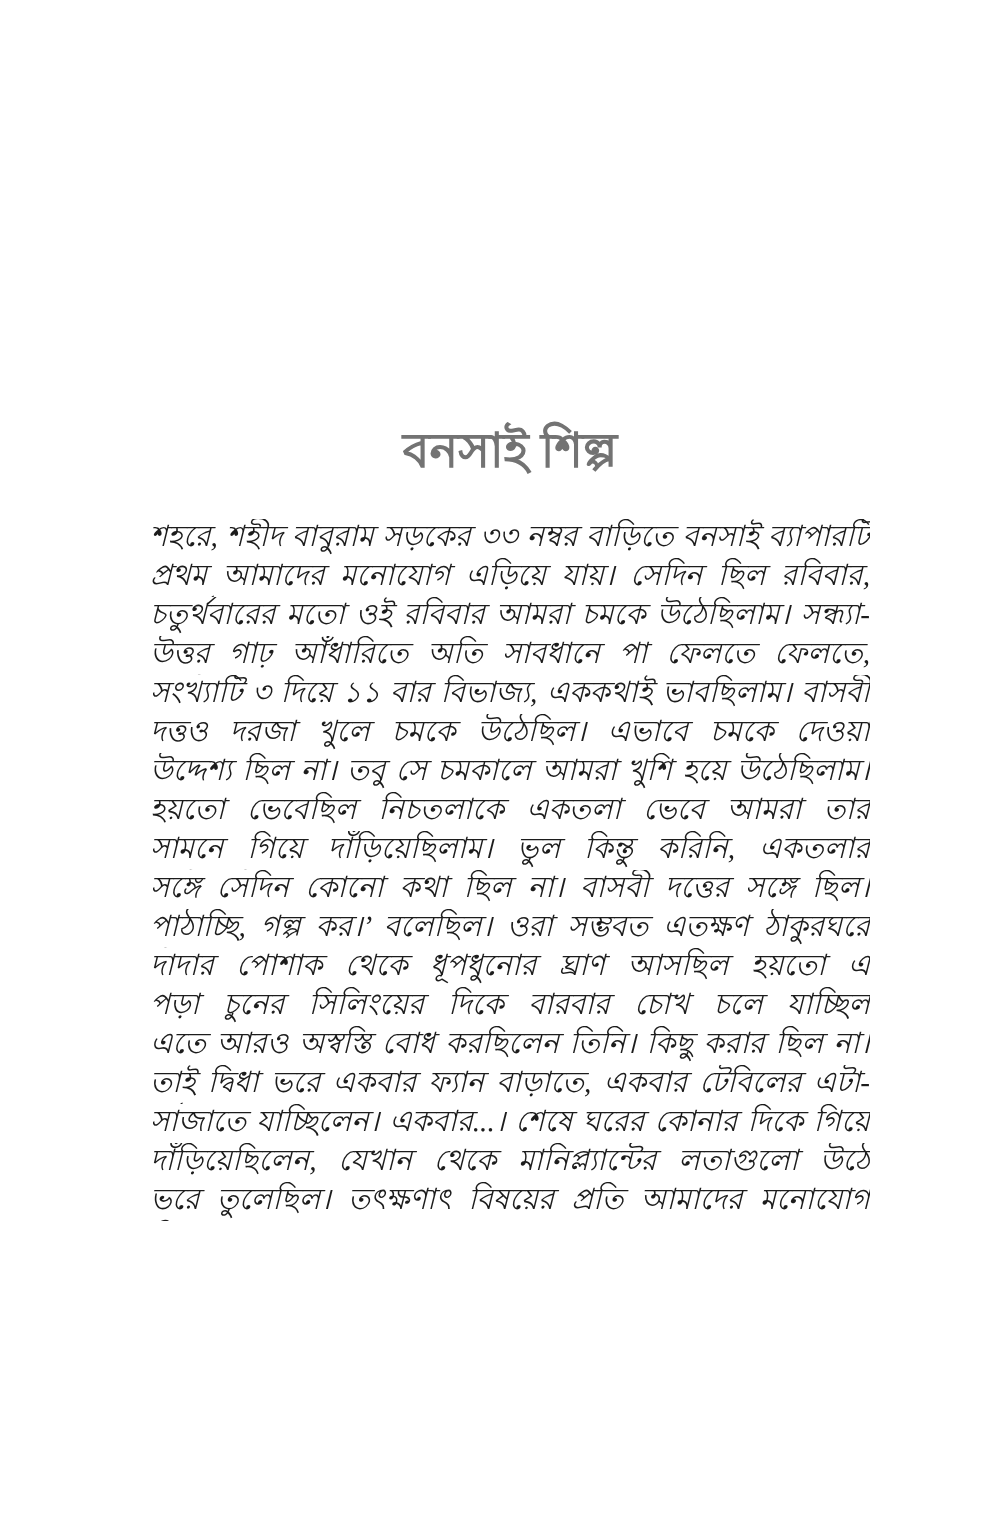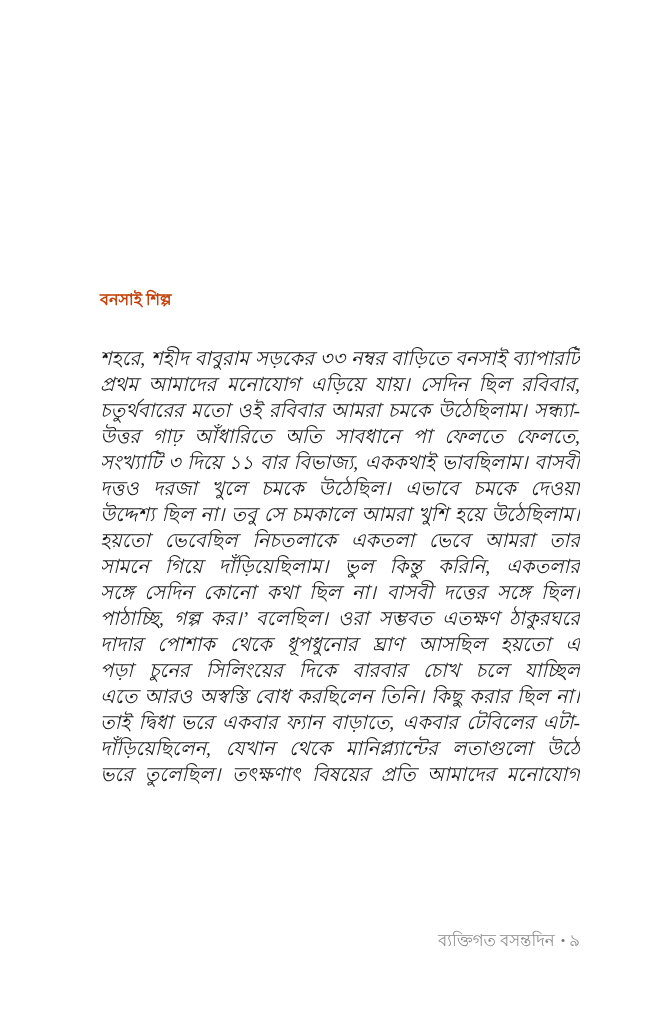--- a/index.html
+++ b/index.html
@@ -20,25 +20,26 @@
     inset: 0;
     background: #ffffff;
   }
   .text-block {
     position: absolute;
     left: 100px;
     top: 284px;
     width: 480px;
   }
   .chapter-title {
+    text-align: center;
     font-weight: bold;
-    font-size: 16px;
+    font-size: 32px;
     line-height: 32px;
     margin: 0 0 30px 0;
-    color: #c2410c;
+    color: #737373;
   }
   .body-lines {
     font-size: 19.5px;
   }
   .line {
     text-align: justify;
     text-align-last: justify;
     -moz-text-align-last: justify;
     line-height: 25.9px;
     max-height: 26px;
@@ -84,23 +85,21 @@
       <div class="line">দত্তও দরজা খুলে চমকে উঠেছিল। এভাবে চমকে দেওয়া আমাদের</div>
       <div class="line">উদ্দেশ্য ছিল না। তবু সে চমকালে আমরা খুশি হয়ে উঠেছিলাম। সে</div>
       <div class="line">হয়তো ভেবেছিল নিচতলাকে একতলা ভেবে আমরা তার দরজার</div>
       <div class="line">সামনে গিয়ে দাঁড়িয়েছিলাম। ভুল কিন্তু করিনি, একতলার অমিত্রাদির</div>
       <div class="line">সঙ্গে সেদিন কোনো কথা ছিল না। বাসবী দত্তের সঙ্গে ছিল। বসবার</div>
       <div class="line">পাঠাচ্ছি, গল্প কর।’ বলেছিল। ওরা সম্ভবত এতক্ষণ ঠাকুরঘরে ছিল।</div>
       <div class="line">দাদার পোশাক থেকে ধূপধুনোর ঘ্রাণ আসছিল হয়তো এ কারণেই।</div>
       <div class="line">পড়া চুনের সিলিংয়ের দিকে বারবার চোখ চলে যাচ্ছিল আমাদের।</div>
       <div class="line">এতে আরও অস্বস্তি বোধ করছিলেন তিনি। কিছু করার ছিল না।</div>
       <div class="line">তাই দ্বিধা ভরে একবার ফ্যান বাড়াতে, একবার টেবিলের এটা-ওটা</div>
+      <div class="line">সাজাতে যাচ্ছিলেন। একবার...। শেষে ঘরের কোনার দিকে গিয়ে</div>
       <div class="line">দাঁড়িয়েছিলেন, যেখান থেকে মানিপ্ল্যান্টের লতাগুলো উঠে জানালা</div>
       <div class="line">ভরে তুলেছিল। তৎক্ষণাৎ বিষয়ের প্রতি আমাদের মনোযোগ ফিরে</div>
     </div>
 
   </div>
 
-  <div class="page-footer">
-    <span>ব্যক্তিগত বসন্তদিন</span><span class="sep">•</span><span class="folio">৯</span>
-  </div>
 
 </div>
 
 </body></html>

